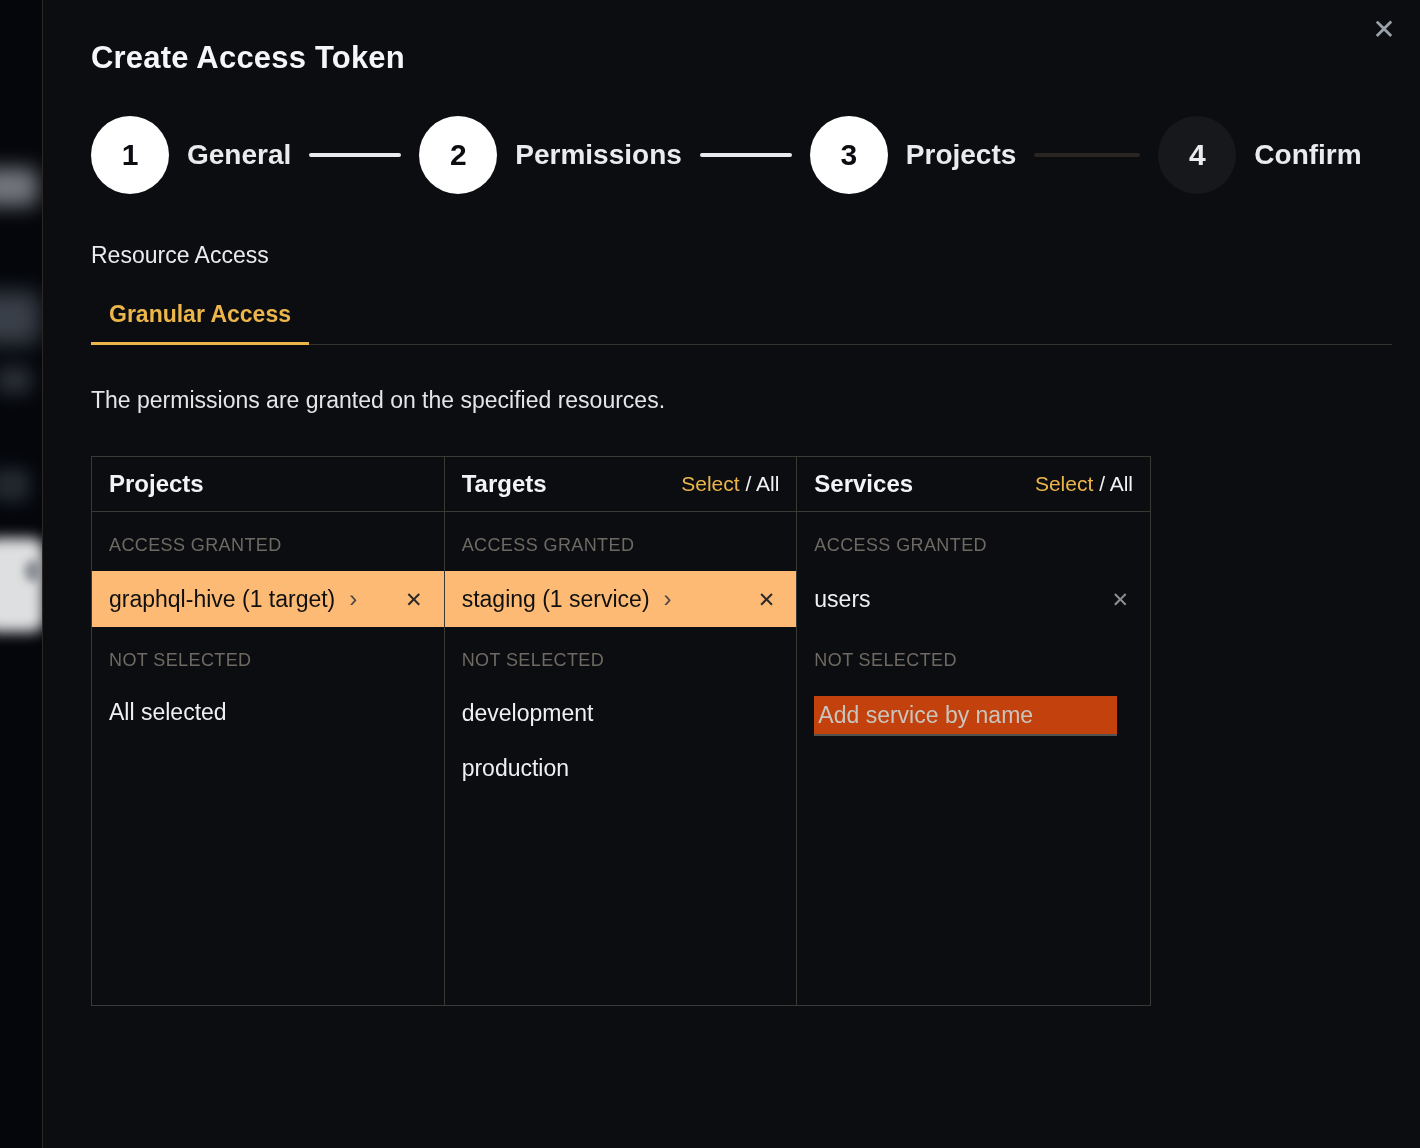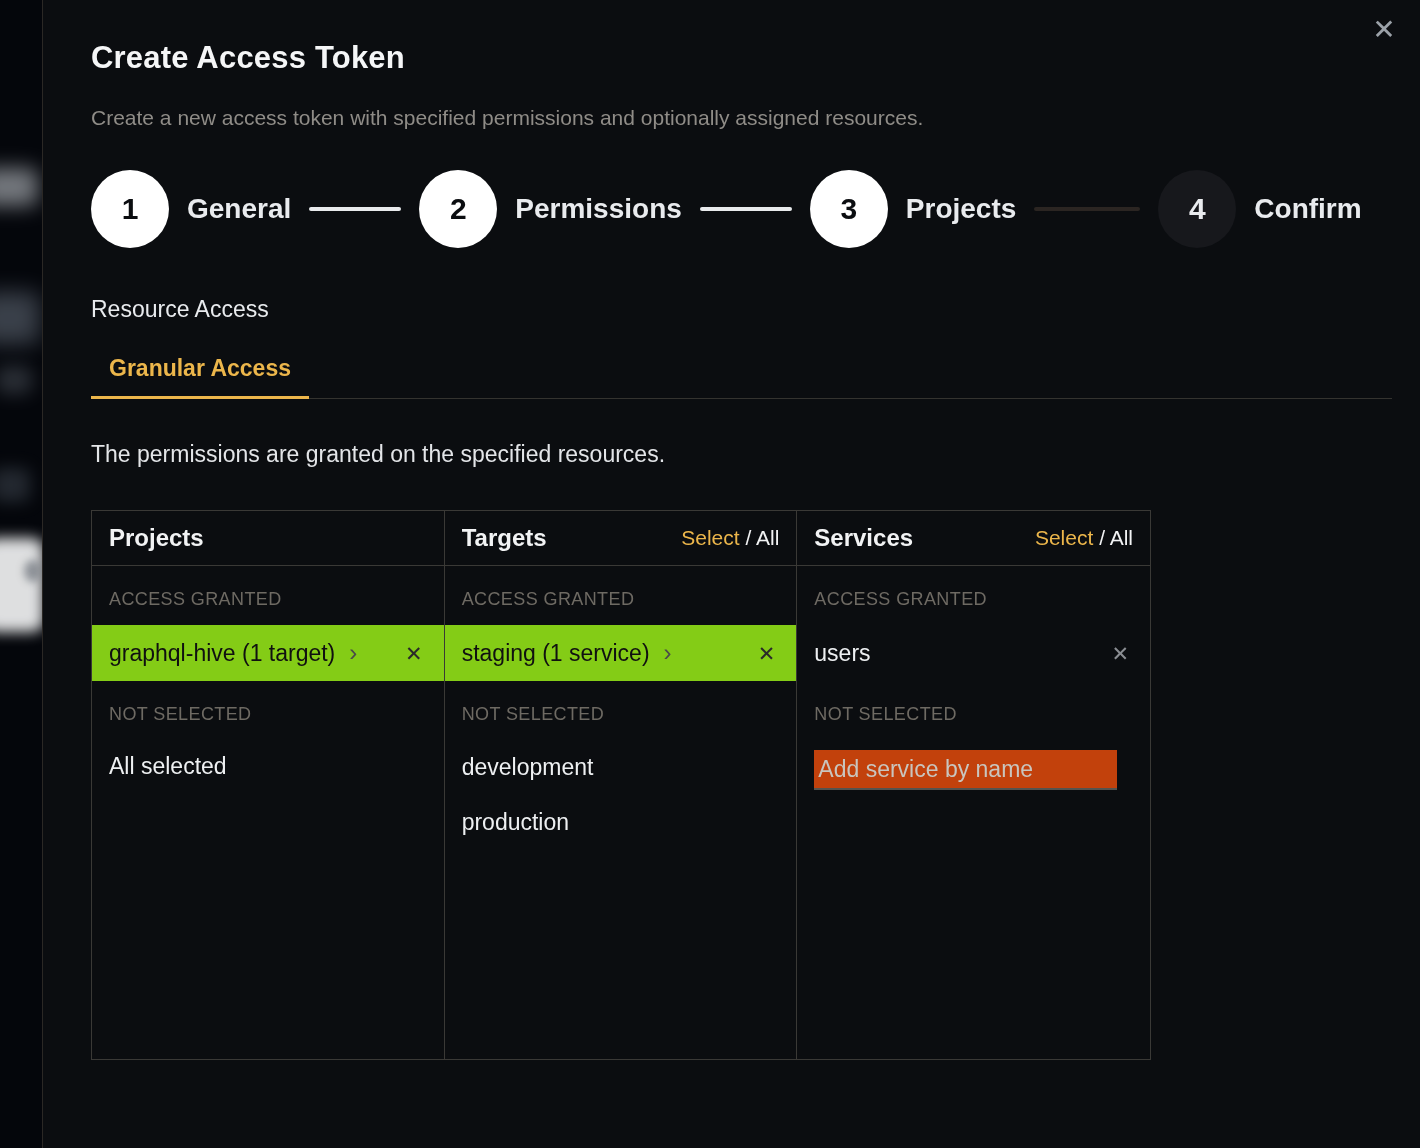--- a/index.html
+++ b/index.html
@@ -98,21 +98,21 @@
     font-size: 18px; letter-spacing: .4px;
     color: #6e6a63;
   }
   .granted-row {
     height: 56px; flex: 0 0 auto;
     display: flex; align-items: center;
     padding: 0 17px;
     font-size: 23px;
     cursor: pointer;
   }
-  .granted-row.highlight { background: #84cc16; color: #101010; }
+  .granted-row.highlight { background: #fdba74; color: #101010; }
   .granted-row.plain { color: #eef0f2; }
   .granted-row .chev { margin-left: 14px; font-size: 24px; color: #4a4a4a; line-height: 1; }
   .granted-row .spacer { flex: 1; }
   .row-x {
     background: none; border: none; cursor: pointer;
     font-size: 21px; line-height: 1;
     font-family: "Liberation Sans", sans-serif;
     padding: 4px;
   }
   .row-x.dark { color: #2a2a2a; }
@@ -143,21 +143,20 @@
   <div class="blob blob-5"></div>
   <div class="blob blob-5c"></div>
 </div>
 
 <div class="modal">
 
   <button class="close-btn">✕</button>
 
   <h1 class="modal-title">Create Access Token</h1>
 
-  <p class="modal-desc">Create a new access token with specified permissions and optionally assigned resources.</p>
 
   <div class="stepper">
     <div class="step">
       <div class="step-circle active">1</div>
       <div class="step-label">General</div>
     </div>
     <div class="connector done"></div>
     <div class="step">
       <div class="step-circle active">2</div>
       <div class="step-label">Permissions</div>

